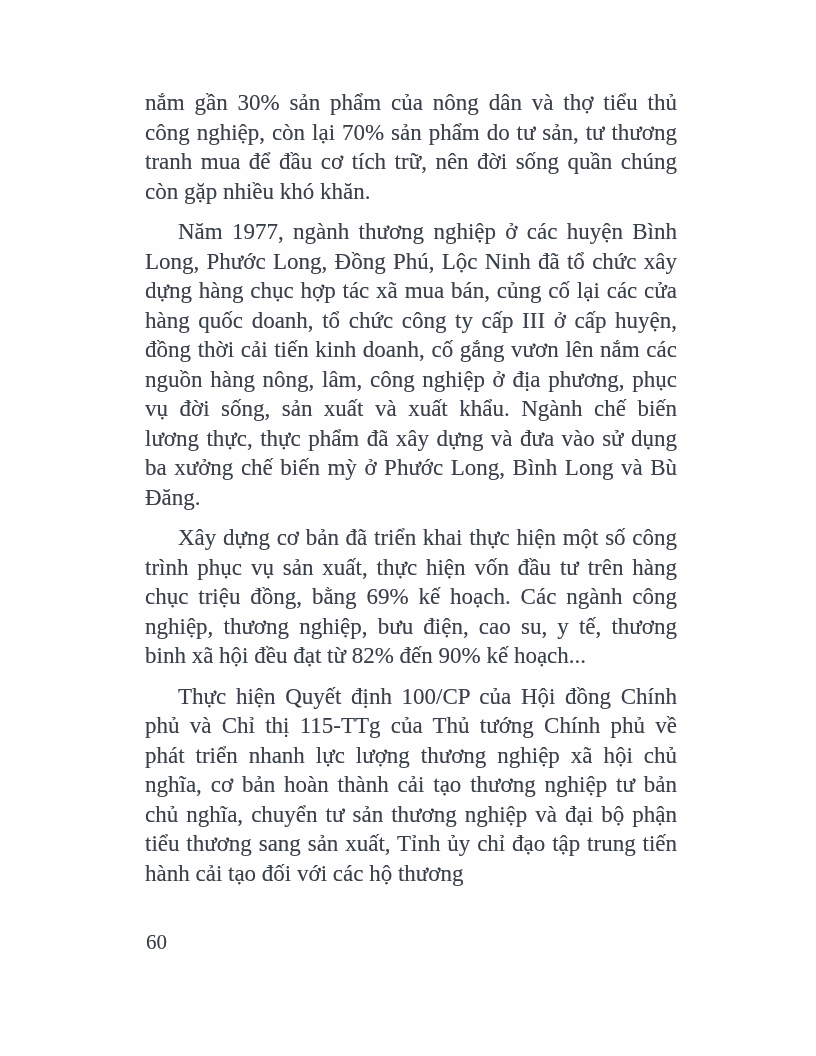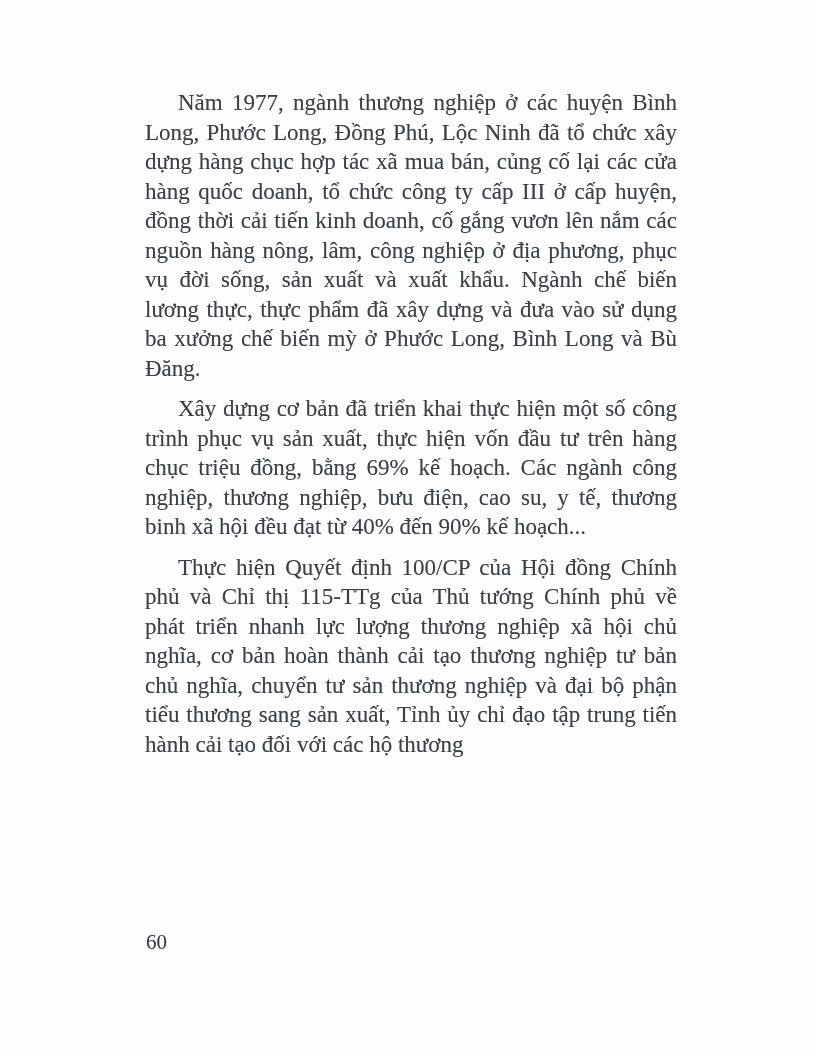--- a/index.html
+++ b/index.html
@@ -40,18 +40,19 @@
     font-size: 21px;
     line-height: 29.5px;
     color: var(--text-color);
     text-shadow: 0 0 0.5px rgba(58, 64, 73, 0.35);
   }
 </style>
 </head>
 <body>
 
 <main class="text-block">
+  <p class="para no-indent">nắm gần 30% sản phẩm của nông dân và thợ tiểu thủ công nghiệp, còn lại 70% sản phẩm do tư sản, tư thương tranh mua để đầu cơ tích trữ, nên đời sống quần chúng còn gặp nhiều khó khăn.</p>
   <p class="para">Năm 1977, ngành thương nghiệp ở các huyện Bình Long, Phước Long, Đồng Phú, Lộc Ninh đã tổ chức xây dựng hàng chục hợp tác xã mua bán, củng cố lại các cửa hàng quốc doanh, tổ chức công ty cấp III ở cấp huyện, đồng thời cải tiến kinh doanh, cố gắng vươn lên nắm các nguồn hàng nông, lâm, công nghiệp ở địa phương, phục vụ đời sống, sản xuất và xuất khẩu. Ngành chế biến lương thực, thực phẩm đã xây dựng và đưa vào sử dụng ba xưởng chế biến mỳ ở Phước Long, Bình Long và Bù Đăng.</p>
-  <p class="para">Xây dựng cơ bản đã triển khai thực hiện một số công trình phục vụ sản xuất, thực hiện vốn đầu tư trên hàng chục triệu đồng, bằng 69% kế hoạch. Các ngành công nghiệp, thương nghiệp, bưu điện, cao su, y tế, thương binh xã hội đều đạt từ 40% đến 90% kế hoạch...</p>
+  <p class="para">Xây dựng cơ bản đã triển khai thực hiện một số công trình phục vụ sản xuất, thực hiện vốn đầu tư trên hàng chục triệu đồng, bằng 69% kế hoạch. Các ngành công nghiệp, thương nghiệp, bưu điện, cao su, y tế, thương binh xã hội đều đạt từ 82% đến 90% kế hoạch...</p>
   <p class="para">Thực hiện Quyết định 100/CP của Hội đồng Chính phủ và Chỉ thị 115-TTg của Thủ tướng Chính phủ về phát triển nhanh lực lượng thương nghiệp xã hội chủ nghĩa, cơ bản hoàn thành cải tạo thương nghiệp tư bản chủ nghĩa, chuyển tư sản thương nghiệp và đại bộ phận tiểu thương sang sản xuất, Tỉnh ủy chỉ đạo tập trung tiến hành cải tạo đối với các hộ thương</p>
 </main>
 
 <div class="page-number">60</div>
 
 </body></html>

